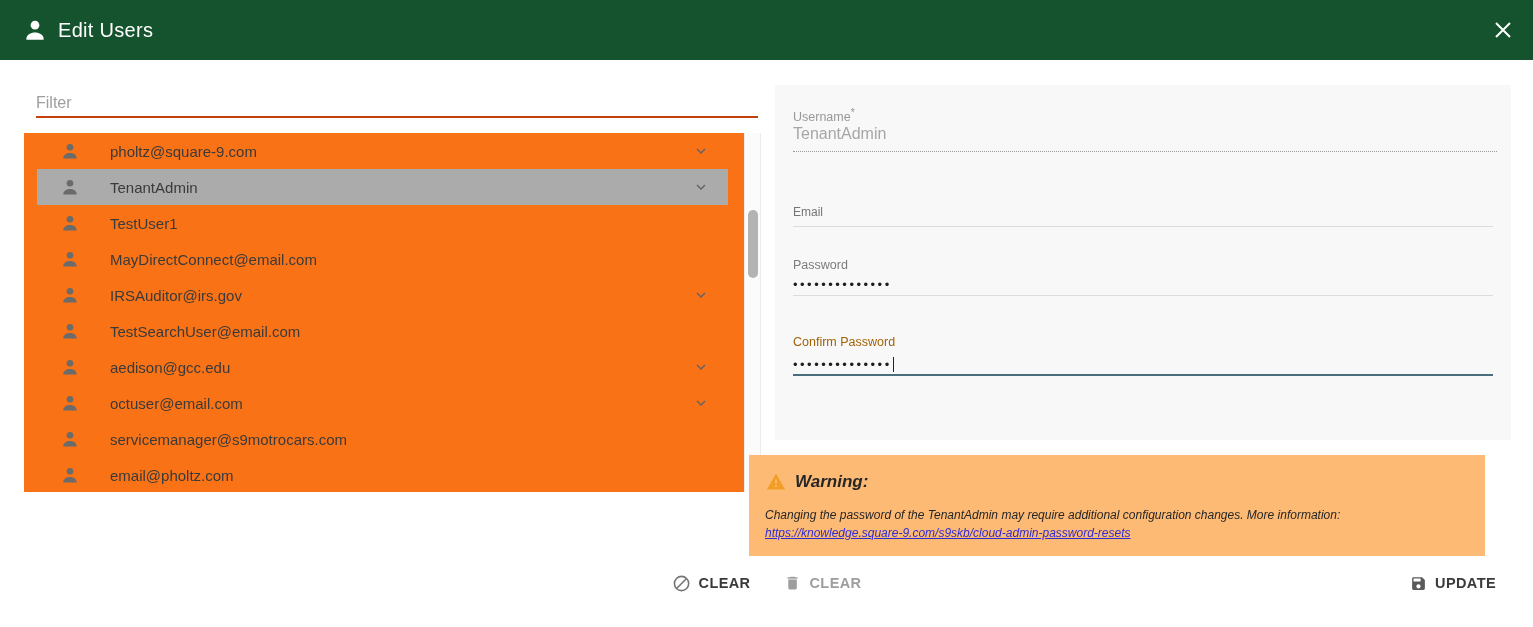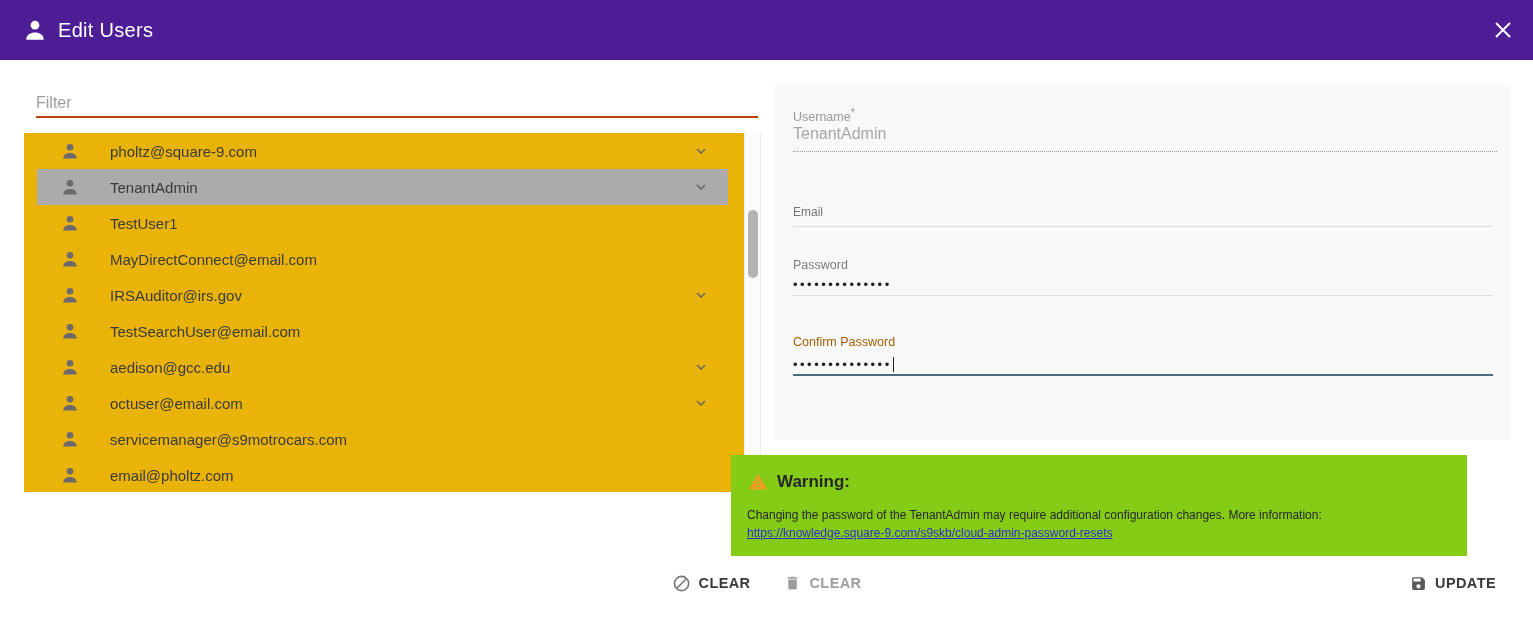--- a/index.html
+++ b/index.html
@@ -1,35 +1,35 @@
 <!DOCTYPE html>
 <html><head>
 <meta charset="utf-8">
 <style>
   * { margin:0; padding:0; box-sizing:border-box; }
   html,body { width:1533px; height:627px; background:#ffffff; overflow:hidden;
               font-family:"Liberation Sans", sans-serif; }
 
   
   .header { position:absolute; left:0; top:0; width:1533px; height:60px;
-            background:#4c1d95; display:flex; align-items:center; }
+            background:#14532d; display:flex; align-items:center; }
   .header .person-ic { margin-left:22px; width:26px; height:26px; }
   .header .title { color:#ffffff; font-size:20px; margin-left:10px; letter-spacing:0.3px; }
   .close-btn { position:absolute; right:21px; top:21px; width:18px; height:18px; cursor:pointer; }
 
   
   .filter-wrap { position:absolute; left:36px; top:90px; width:722px; }
   .filter-input { width:100%; height:28px; border:none; outline:none; background:transparent;
                   border-bottom:2px solid #c2410c; font-size:16px; color:#333;
                   font-family:"Liberation Sans", sans-serif; }
   .filter-input::placeholder { color:#9e9e9e; }
 
   
   .user-list { position:absolute; left:24px; top:133px; width:737px; height:359px;
-               background:#eab308; overflow:hidden; }
+               background:#f97316; overflow:hidden; }
   .row { position:relative; height:36px; margin-left:13px; width:691px; display:flex;
          align-items:center; cursor:pointer; }
   .row.selected { background:#ababab; }
   .row .p-ic { position:absolute; left:23px; top:8px; width:20px; height:20px; }
   .row-label { position:absolute; left:73px; font-size:15px; color:#3a3a3a; white-space:nowrap; }
   .chev { position:absolute; right:19px; top:10px; width:16px; height:16px; }
 
   .scroll-track { position:absolute; right:0; top:0; width:17px; height:100%;
                   background:#fbfbfb; border-left:1px solid #ececec; border-right:1px solid #ececec; }
   .scroll-thumb { position:absolute; left:3px; top:77px; width:10px; height:68px;
@@ -47,21 +47,21 @@
                  outline:none; background:transparent; border-bottom:1px solid #dcdcdc;
                  font-size:12px; color:#333; font-family:"Liberation Sans", sans-serif; }
   .email-input::placeholder { color:#757575; }
   .pwd { font-size:13px; letter-spacing:2.5px; color:#1f1f1f; height:19px; }
   .pwd-1 { top:192px; border-bottom:1px solid #dcdcdc; }
   .pwd-2 { top:272px; border-bottom:2px solid #4b6e7e; }
   .caret { display:inline-block; width:0; height:15px; border-right:1.5px solid #222;
            vertical-align:-3px; margin-left:1px; }
 
   
-  .warning { position:absolute; left:731px; top:455px; width:736px; height:101px; background:#84cc16; }
+  .warning { position:absolute; left:749px; top:455px; width:736px; height:101px; background:#fdba74;font-style:italic; }
   .warn-head { position:absolute; left:16px; top:17px; display:flex; align-items:center; }
   .warn-ic { width:22px; height:20px; }
   .warn-title { margin-left:8px; font-size:17px; font-weight:bold; color:#262626; }
   .warn-text { position:absolute; left:16px; top:52px; width:700px; font-size:12px;
                line-height:17.5px; color:#262626; }
   .warn-link { color:#2f2bd3; text-decoration:underline; cursor:pointer; }
 
   
   .footer { position:absolute; left:0; top:568px; width:1533px; height:30px; }
   .center-actions { position:absolute; left:50%; transform:translateX(-50%); display:flex; gap:34px; }

